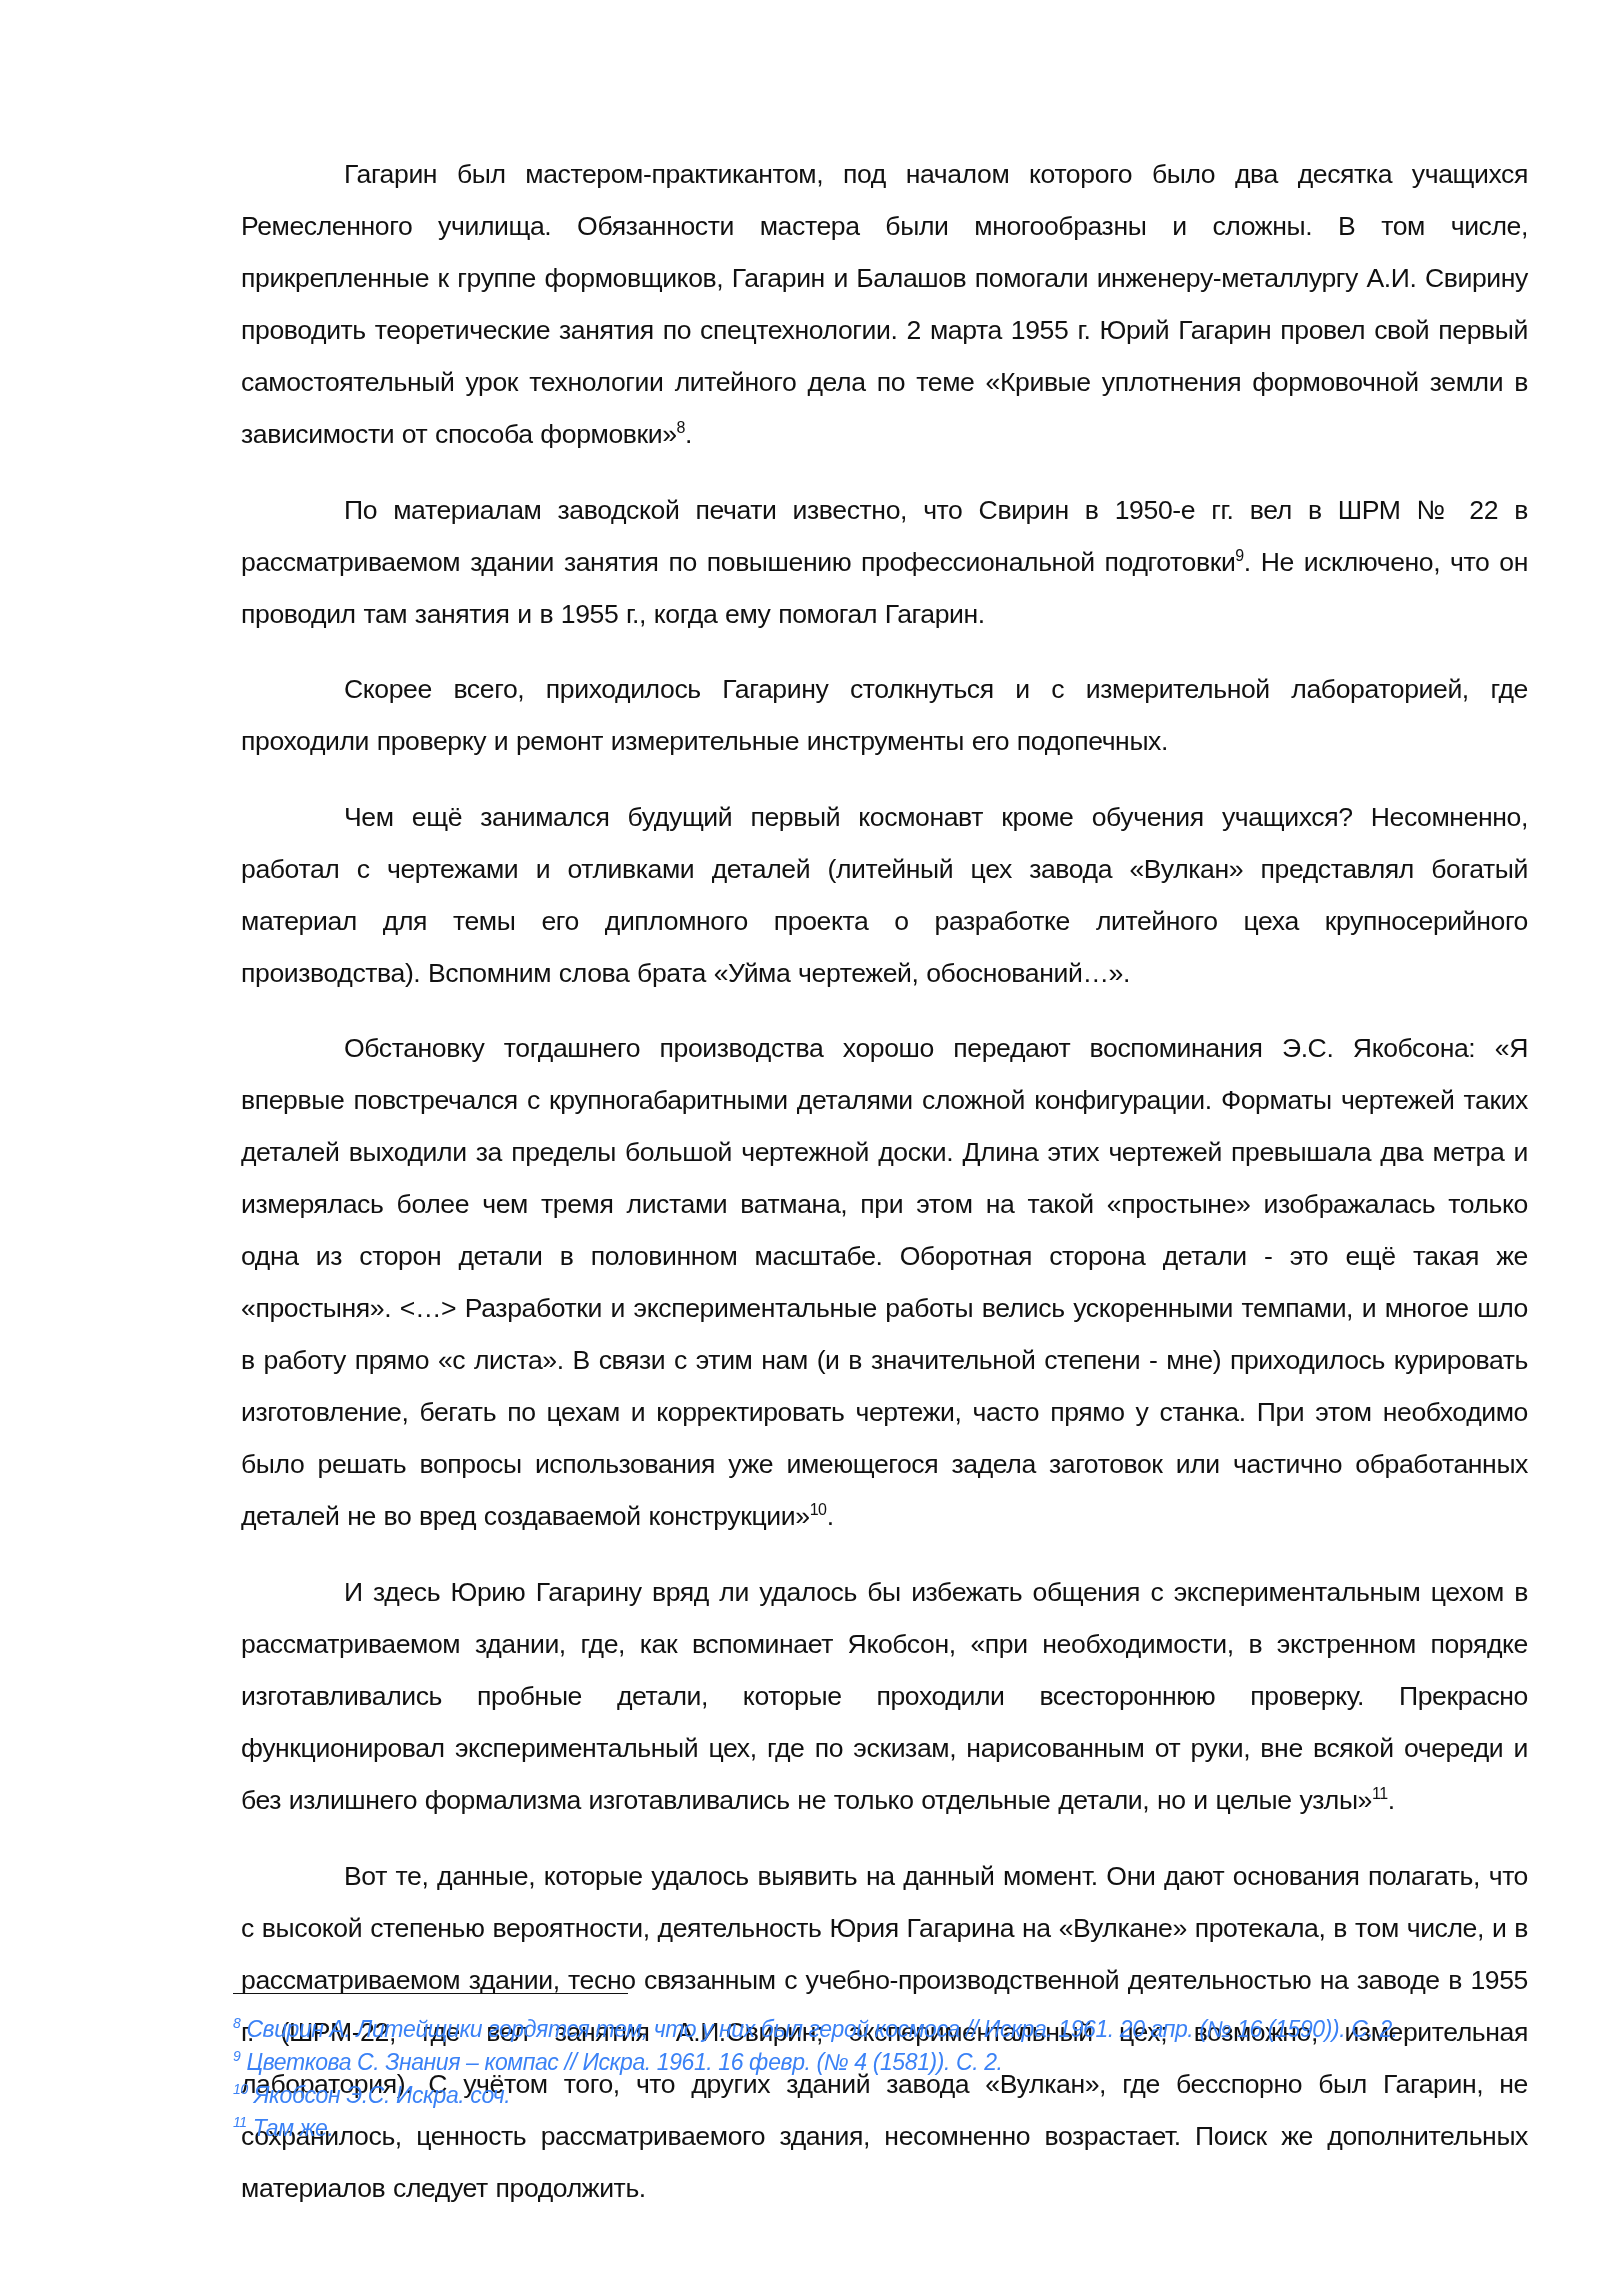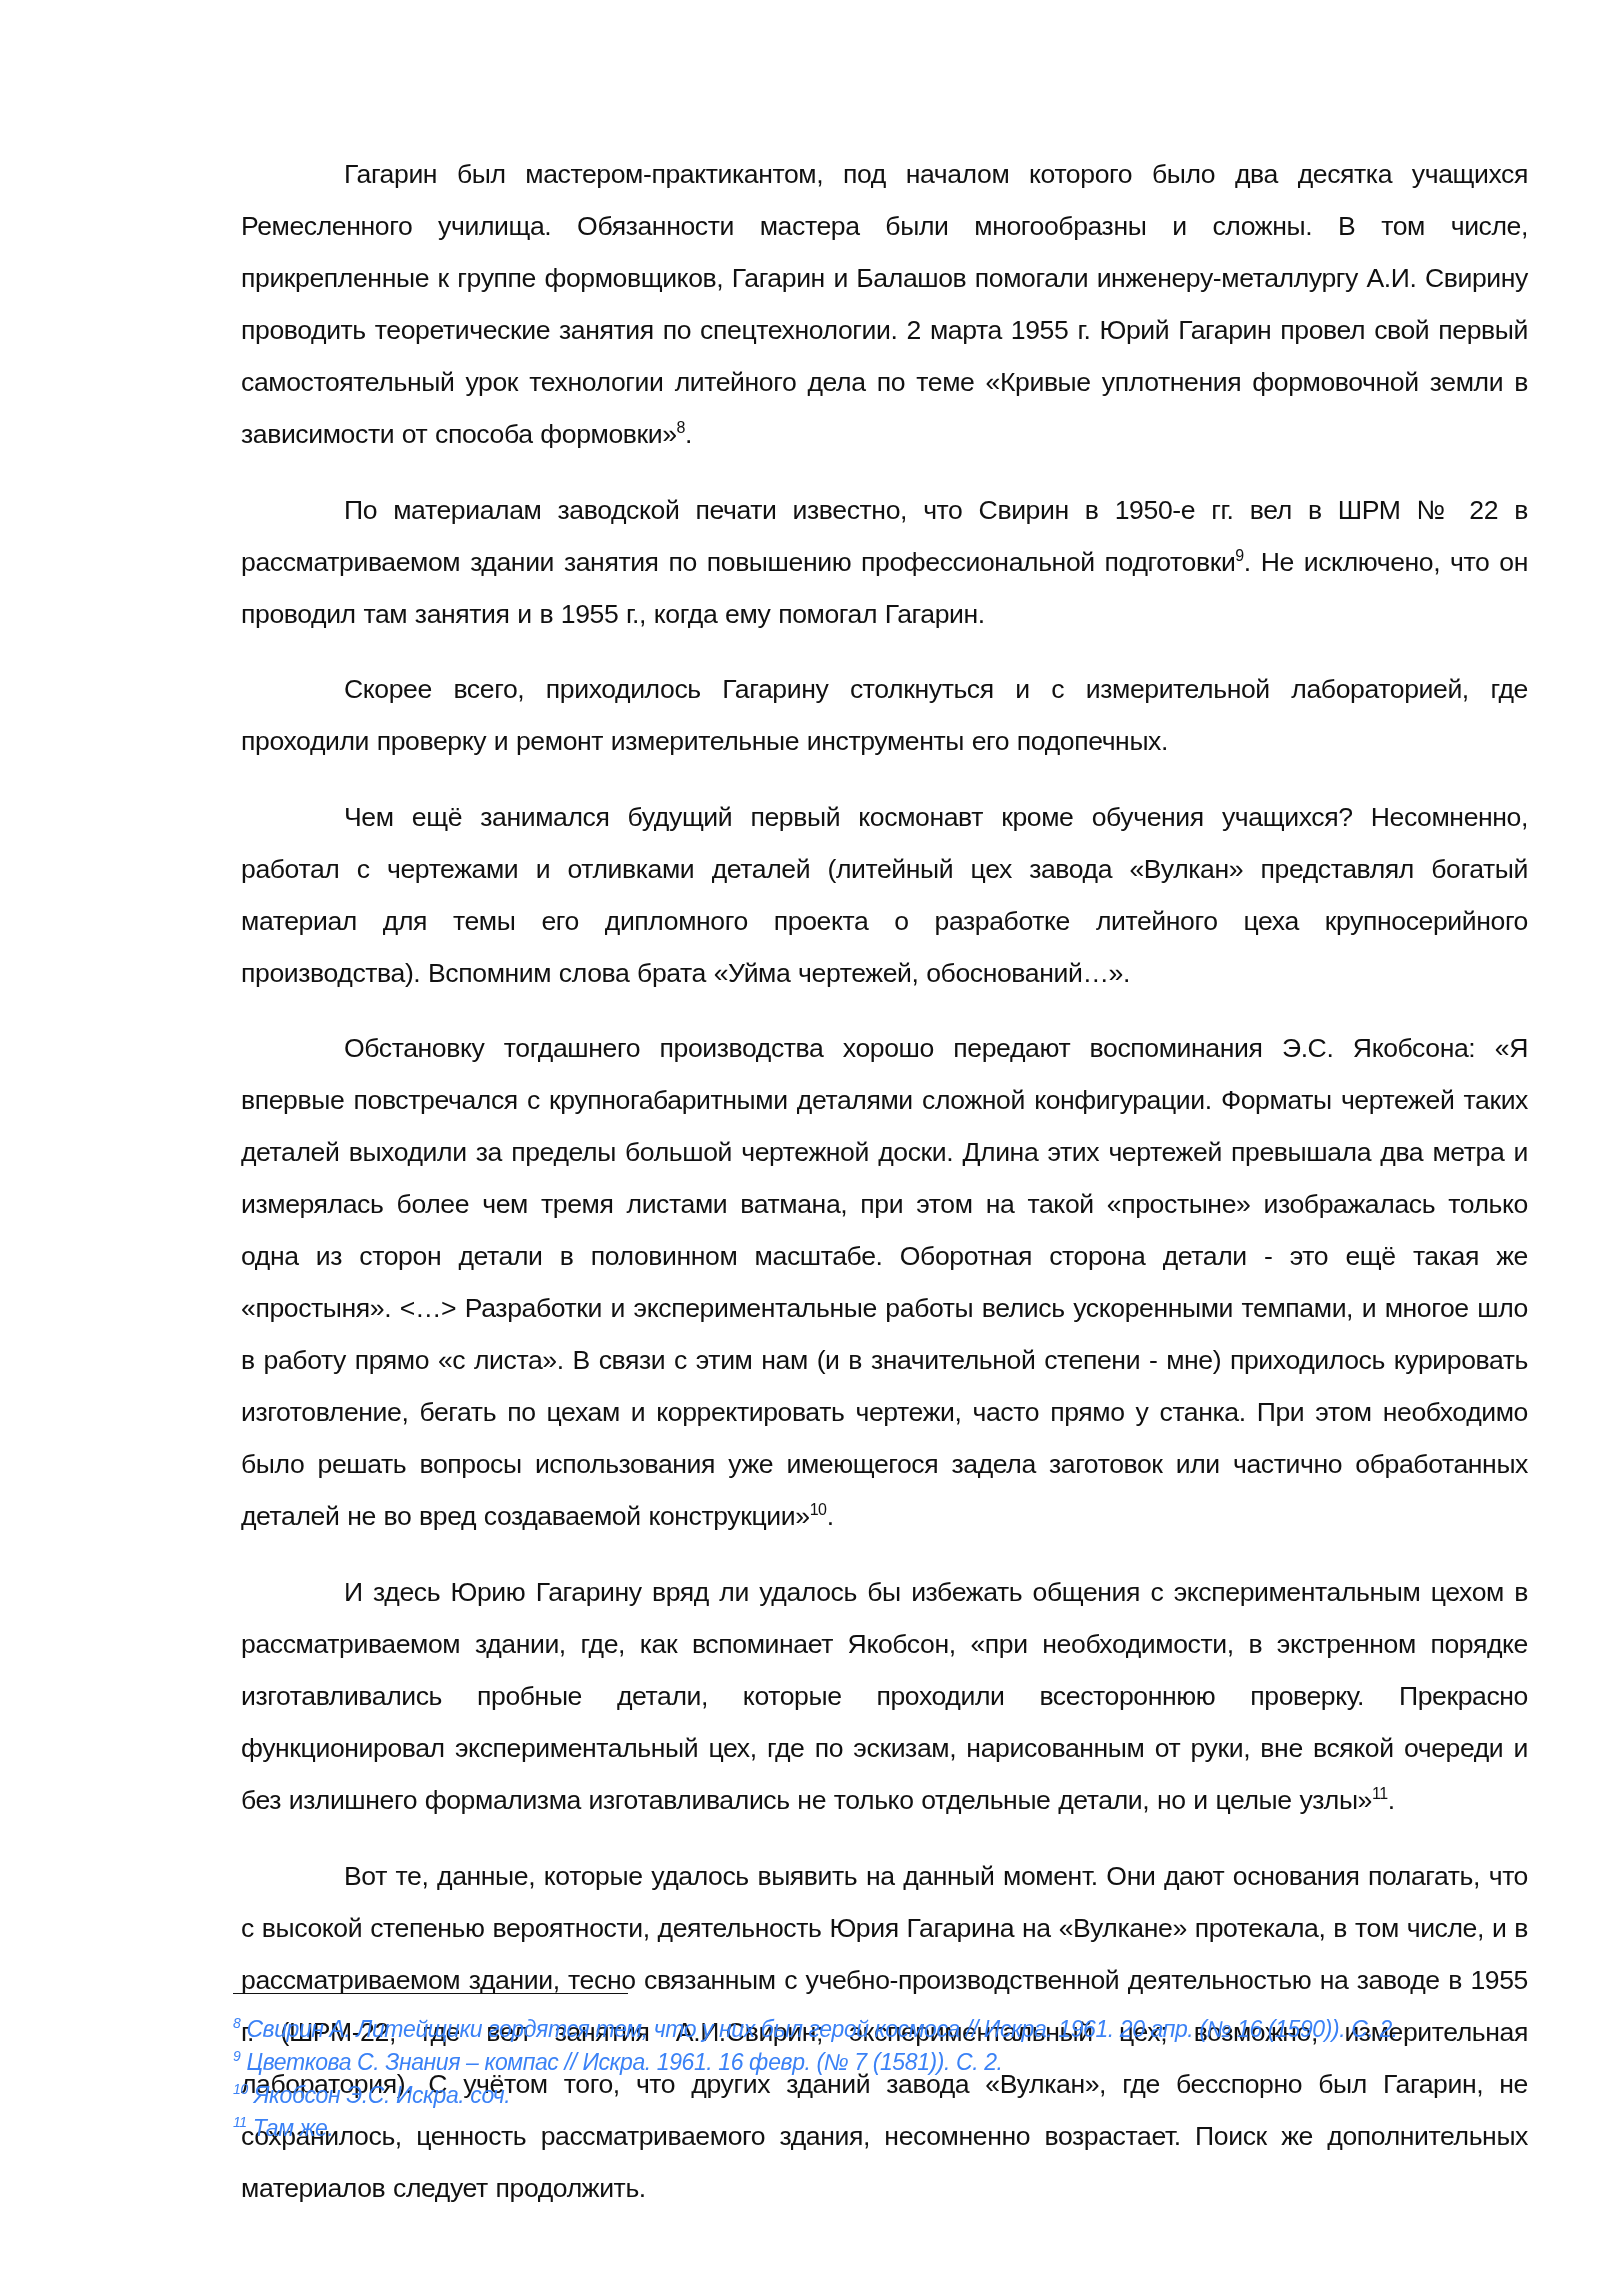--- a/index.html
+++ b/index.html
@@ -42,17 +42,17 @@
   <p class="para"><span>Чем ещё занимался будущий первый космонавт кроме обучения учащихся? Несомненно, работал с чертежами и отливками деталей (литейный цех завода «Вулкан» представлял богатый материал для темы его дипломного проекта о разработке литейного цеха крупносерийного производства). Вспомним слова брата «Уйма чертежей, обоснований…».</span></p>
   <p class="para"><span>Обстановку тогдашнего производства хорошо передают воспоминания Э.С. Якобсона: «Я впервые повстречался с крупногабаритными деталями сложной конфигурации. Форматы чертежей таких деталей выходили за пределы большой чертежной доски. Длина этих чертежей превышала два метра и измерялась более чем тремя листами ватмана, при этом на такой «простыне» изображалась только одна из сторон детали  в половинном масштабе. Оборотная сторона детали - это ещё такая же «простыня». &lt;…&gt; Разработки и экспериментальные работы велись ускоренными темпами, и многое шло в работу прямо «с листа». В связи с этим нам (и в значительной степени - мне) приходилось курировать изготовление, бегать по цехам и корректировать чертежи, часто прямо у станка. При этом необходимо было решать вопросы использования уже имеющегося задела заготовок или частично обработанных деталей не во вред создаваемой конструкции»</span><sup>10</sup><span>.</span></p>
   <p class="para"><span>И здесь Юрию Гагарину вряд ли удалось бы избежать общения с экспериментальным цехом в рассматриваемом здании, где, как вспоминает Якобсон, «при необходимости, в экстренном порядке изготавливались пробные детали, которые проходили всестороннюю проверку. Прекрасно функционировал экспериментальный цех, где по эскизам, нарисованным от руки, вне всякой очереди и без излишнего формализма изготавливались не только отдельные детали, но и целые узлы»</span><sup>11</sup><span>.</span></p>
   <p class="para"><span>Вот те, данные, которые удалось выявить на данный момент. Они дают основания полагать, что с высокой степенью вероятности, деятельность Юрия Гагарина на «Вулкане» протекала, в том числе, и в рассматриваемом здании, тесно связанным с учебно-производственной деятельностью на заводе в 1955 г. (ШРМ-22, где вел занятия А.И.Свирин; экспериментальный цех; возможно, измерительная лаборатория). С учётом того, что других зданий завода «Вулкан», где бесспорно был Гагарин, не сохранилось, ценность рассматриваемого здания, несомненно возрастает. Поиск же дополнительных материалов следует продолжить.</span></p>
 </div>
 
 <div class="fn-rule"></div>
 
 <div class="footnotes">
   <div class="fn"><sup>8</sup><span> Свирин А. Литейщики гордятся тем, что у них был герой космоса // Искра. 1961. 20 апр. (№ 16 (1590)). С. 2.</span></div>
-  <div class="fn"><sup>9</sup><span> Цветкова С. Знания – компас // Искра. 1961. 16 февр. (№ 7 (1581)). С. 2.</span></div>
+  <div class="fn"><sup>9</sup><span> Цветкова С. Знания – компас // Искра. 1961. 16 февр. (№ 4 (1581)). С. 2.</span></div>
   <div class="fn"><sup>10</sup><span> Якобсон Э.С. Искра. соч.</span></div>
   <div class="fn"><sup>11</sup><span> Там же.</span></div>
 </div>
 
 
 </body></html>

